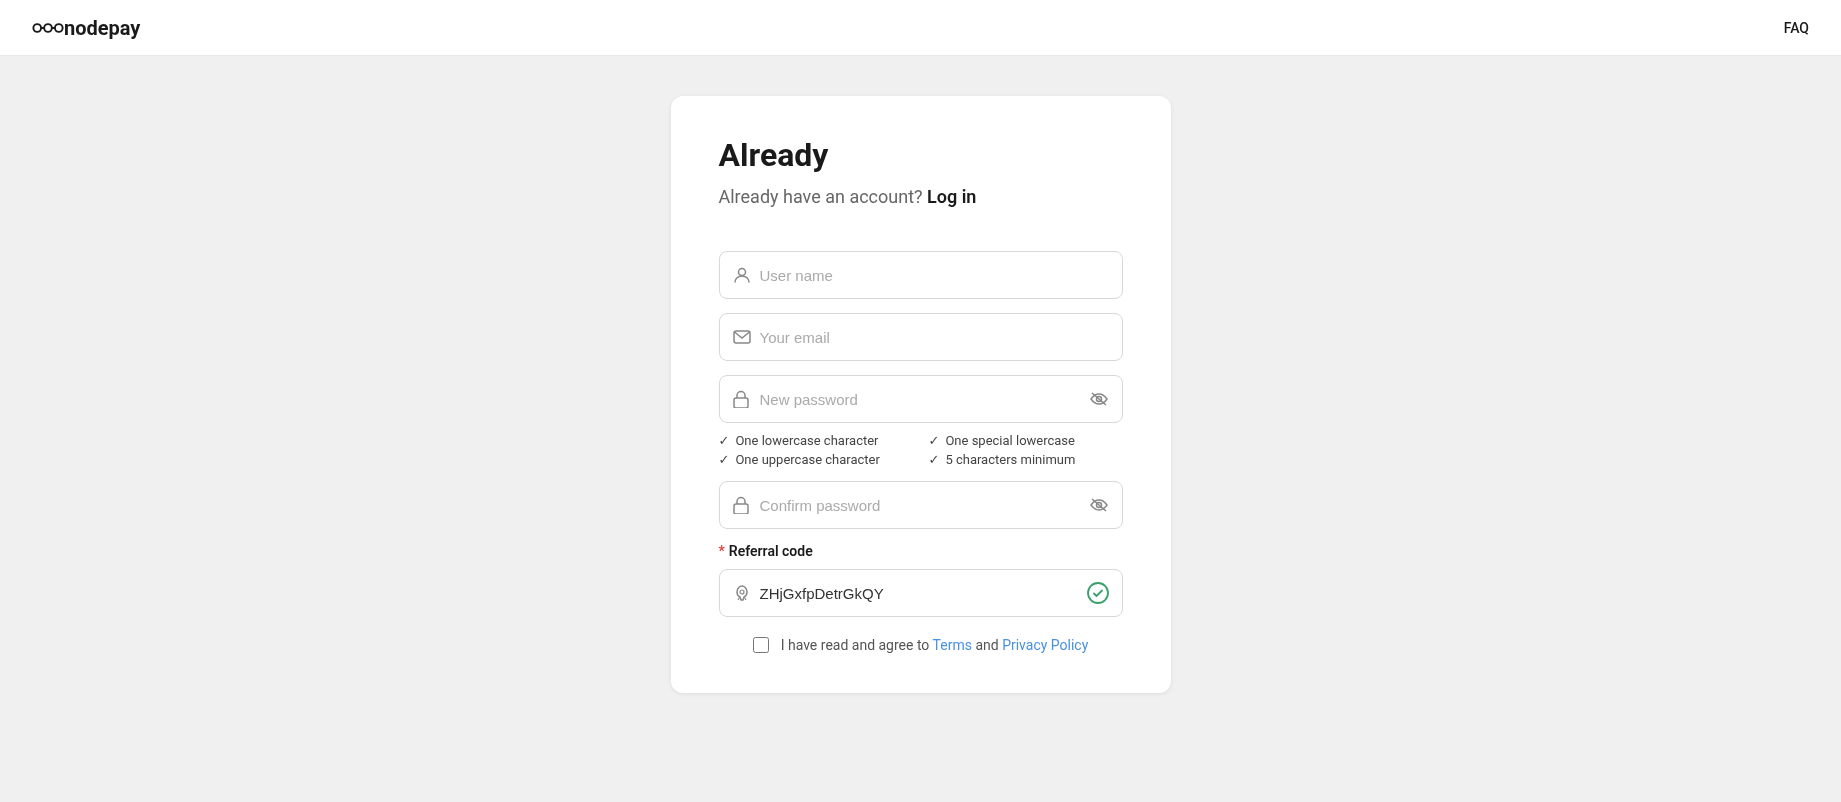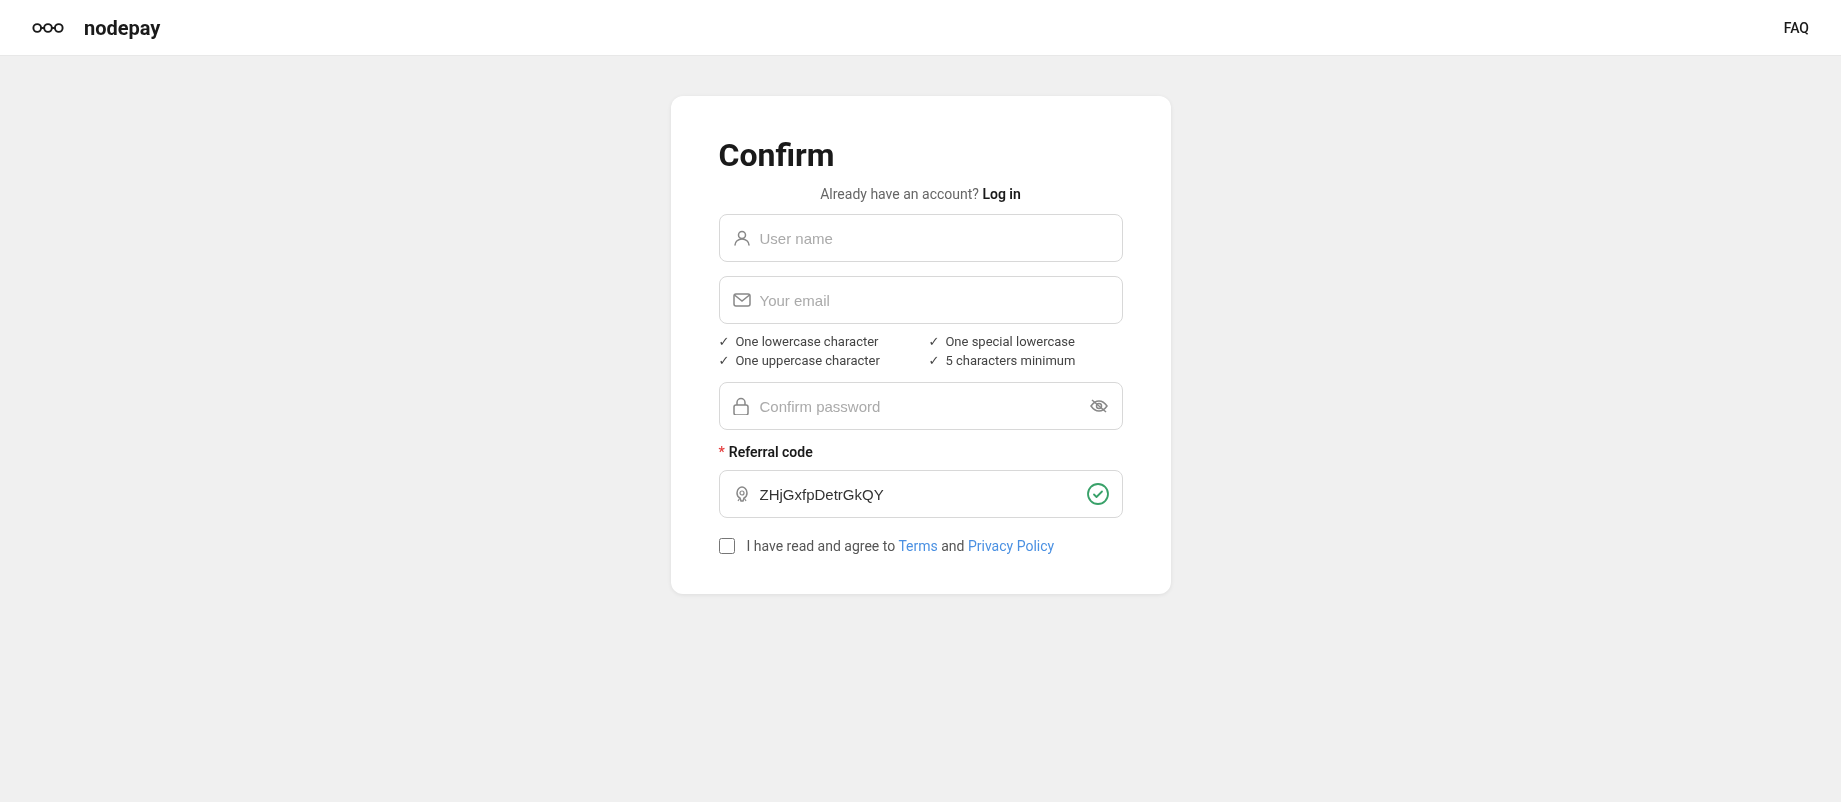--- a/index.html
+++ b/index.html
@@ -23,21 +23,21 @@
       display: flex;
       align-items: center;
       justify-content: space-between;
       padding: 0 32px;
       border-bottom: 1px solid #e8e8e8;
     }
 
     .logo-area {
       display: flex;
       align-items: center;
-      gap: 20px;
+      gap: 0;
     }
 
     .logo-icon {
       width: 32px;
       height: 20px;
     }
 
     .logo-text {
       font-size: 20px;
       font-weight: 700;
@@ -72,24 +72,23 @@
     }
 
     .register-title {
       font-size: 32px;
       font-weight: 700;
       color: #1a1a1a;
       margin-bottom: 12px;
     }
 
     .login-prompt {
-      font-size: 14px;
+      font-size: 18px;
       color: #666666;
-      margin-bottom: 12px;
-      text-align: center;
+      margin-bottom: 44px;
     }
 
     .login-link {
       color: #1a1a1a;
       font-weight: 600;
       text-decoration: none;
       cursor: pointer;
     }
 
     
@@ -201,20 +200,21 @@
       align-items: center;
     }
 
     
     .terms-row {
       display: flex;
       align-items: center;
       gap: 12px;
       font-size: 14px;
       color: #555555;
+      justify-content: center;
     }
 
     .terms-checkbox {
       width: 16px;
       height: 16px;
       border: 1.5px solid #cccccc;
       border-radius: 3px;
       cursor: pointer;
       flex-shrink: 0;
     }
@@ -244,21 +244,21 @@
       <line x1="25" y1="13" x2="29" y2="13" stroke="#1a1a1a" stroke-width="2.5"></line>
     </svg>
     <span class="logo-text">nodepay</span>
   </div>
   <a class="faq-link">FAQ</a>
 </header>
 
 <main class="main-content">
   <div class="register-card">
 
-    <h1 class="register-title">Confirm</h1>
+    <h1 class="register-title">Already</h1>
 
     <p class="login-prompt">
       <span>Already have an account?</span>
       <a class="login-link">Log in</a>
     </p>
 
     <div class="input-wrapper">
       <span class="input-icon">
         <svg width="18" height="18" viewBox="0 0 18 18" fill="none">
           <circle cx="9" cy="6" r="3.5" stroke="#888" stroke-width="1.5"></circle>
@@ -271,20 +271,36 @@
     <div class="input-wrapper">
       <span class="input-icon">
         <svg width="18" height="14" viewBox="0 0 18 14" fill="none">
           <rect x="1" y="1" width="16" height="12" rx="2" stroke="#888" stroke-width="1.5"></rect>
           <path d="M1.5 2L9 8L16.5 2" stroke="#888" stroke-width="1.5"></path>
         </svg>
       </span>
       <input type="email" class="form-input" placeholder="Your email" style="">
     </div>
 
+    <div class="input-wrapper">
+      <span class="input-icon">
+        <svg width="16" height="18" viewBox="0 0 16 18" fill="none">
+          <rect x="1" y="8" width="14" height="10" rx="2" stroke="#888" stroke-width="1.5"></rect>
+          <path d="M4 8V5.5a4 4 0 0 1 8 0V8" stroke="#888" stroke-width="1.5"></path>
+        </svg>
+      </span>
+      <input type="password" class="form-input" placeholder="New password" style="">
+      <span class="input-right-icon">
+        <svg width="20" height="16" viewBox="0 0 20 16" fill="none">
+          <path d="M10 3C5.5 3 2 8 2 8s3.5 5 8 5 8-5 8-5-3.5-5-8-5z" stroke="#888" stroke-width="1.5"></path>
+          <circle cx="10" cy="8" r="2.5" stroke="#888" stroke-width="1.5"></circle>
+          <line x1="3" y1="2" x2="17" y2="14" stroke="#888" stroke-width="1.5"></line>
+        </svg>
+      </span>
+    </div>
 
     <div class="password-hints">
       <div class="hint-item">
         <span class="hint-check">✓</span>
         <span>One lowercase character</span>
       </div>
       <div class="hint-item">
         <span class="hint-check">✓</span>
         <span>One special lowercase</span>
       </div>

